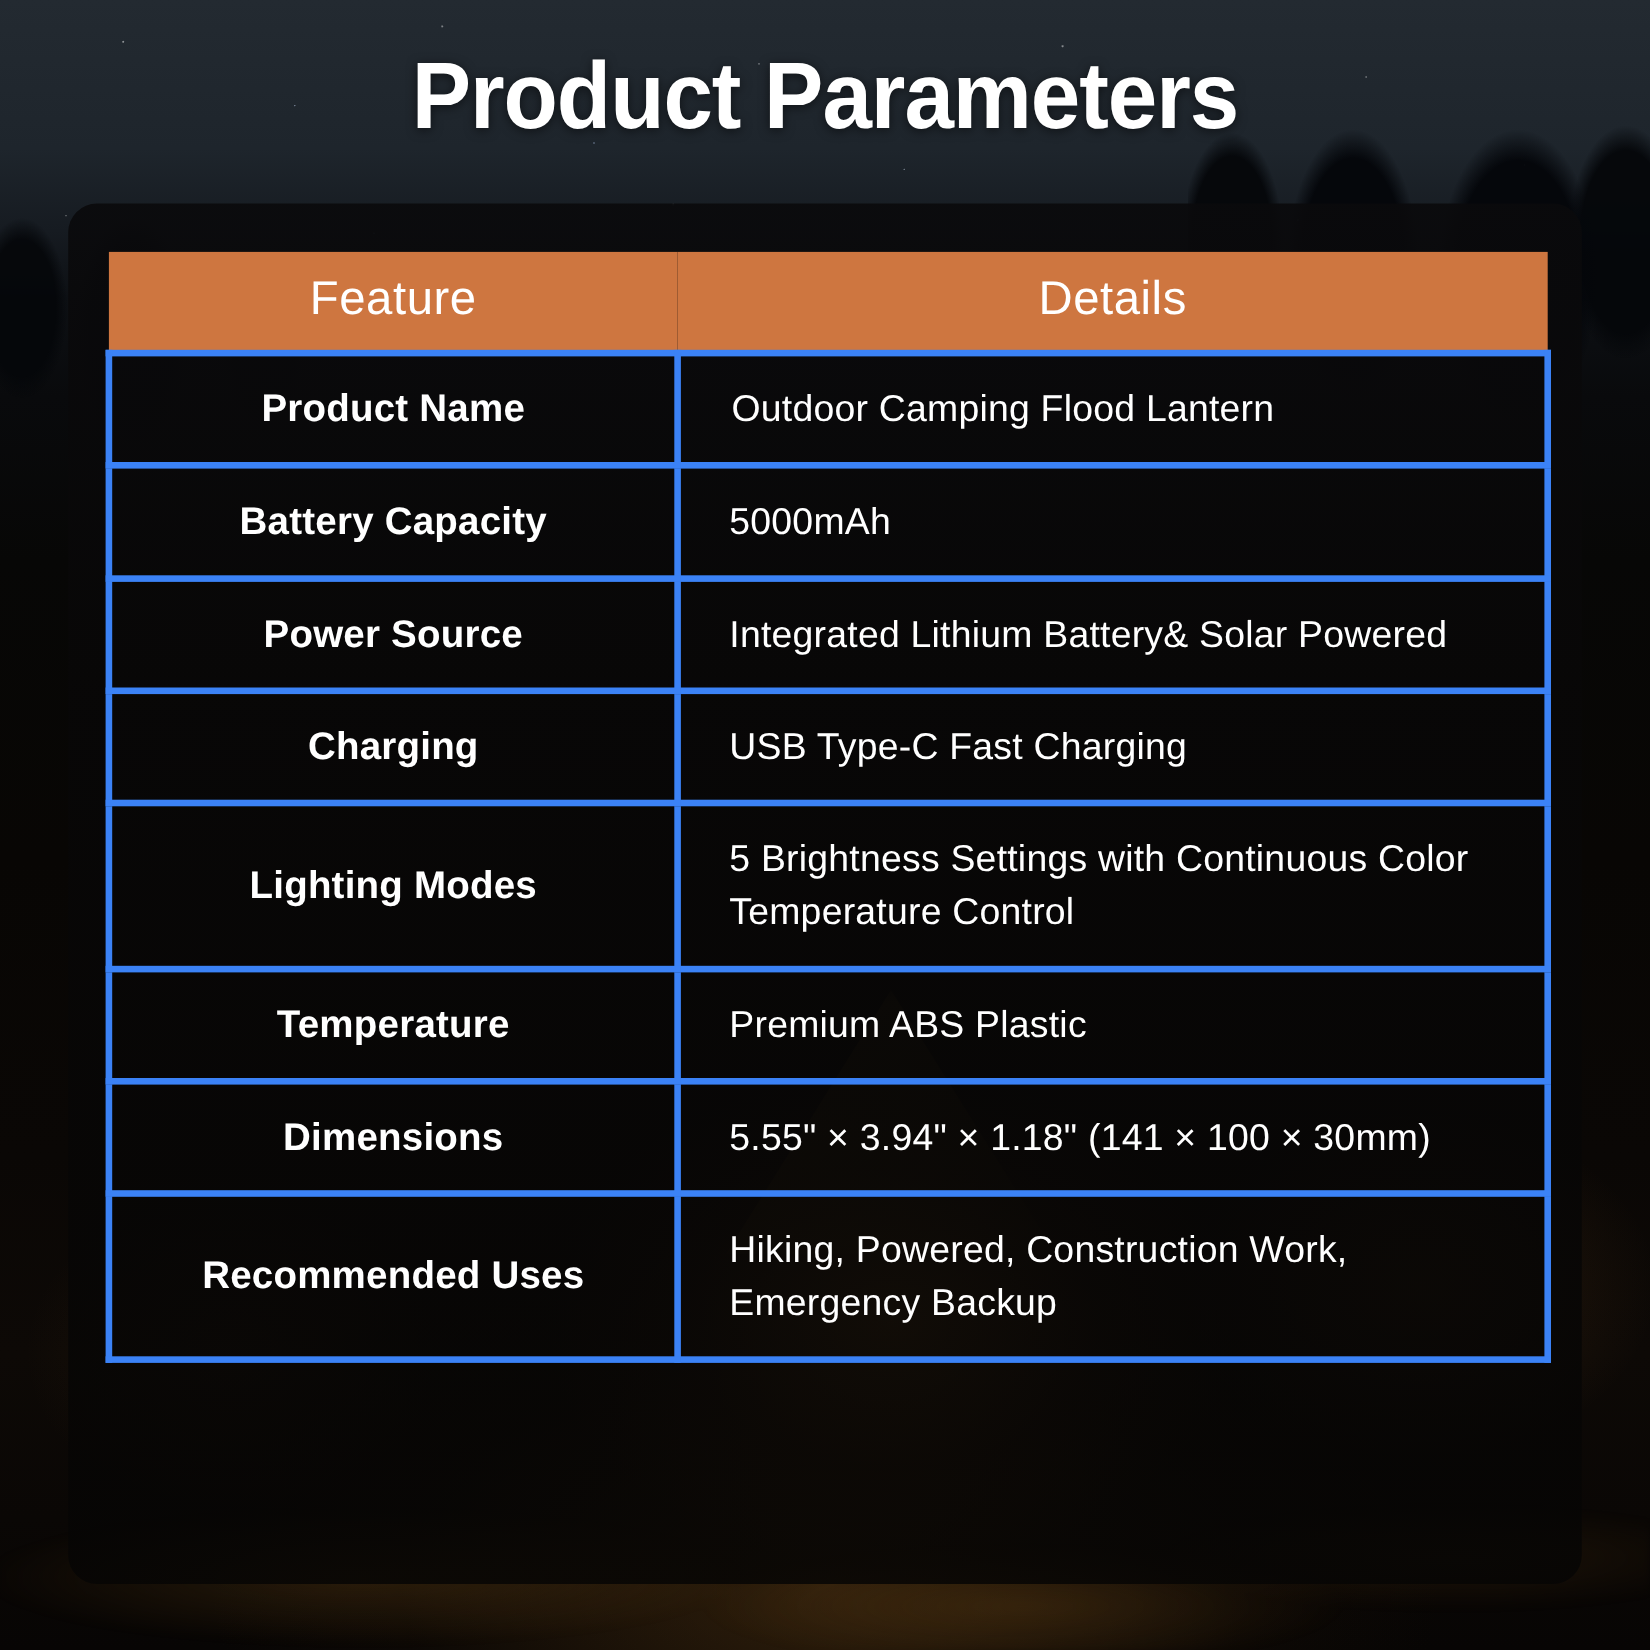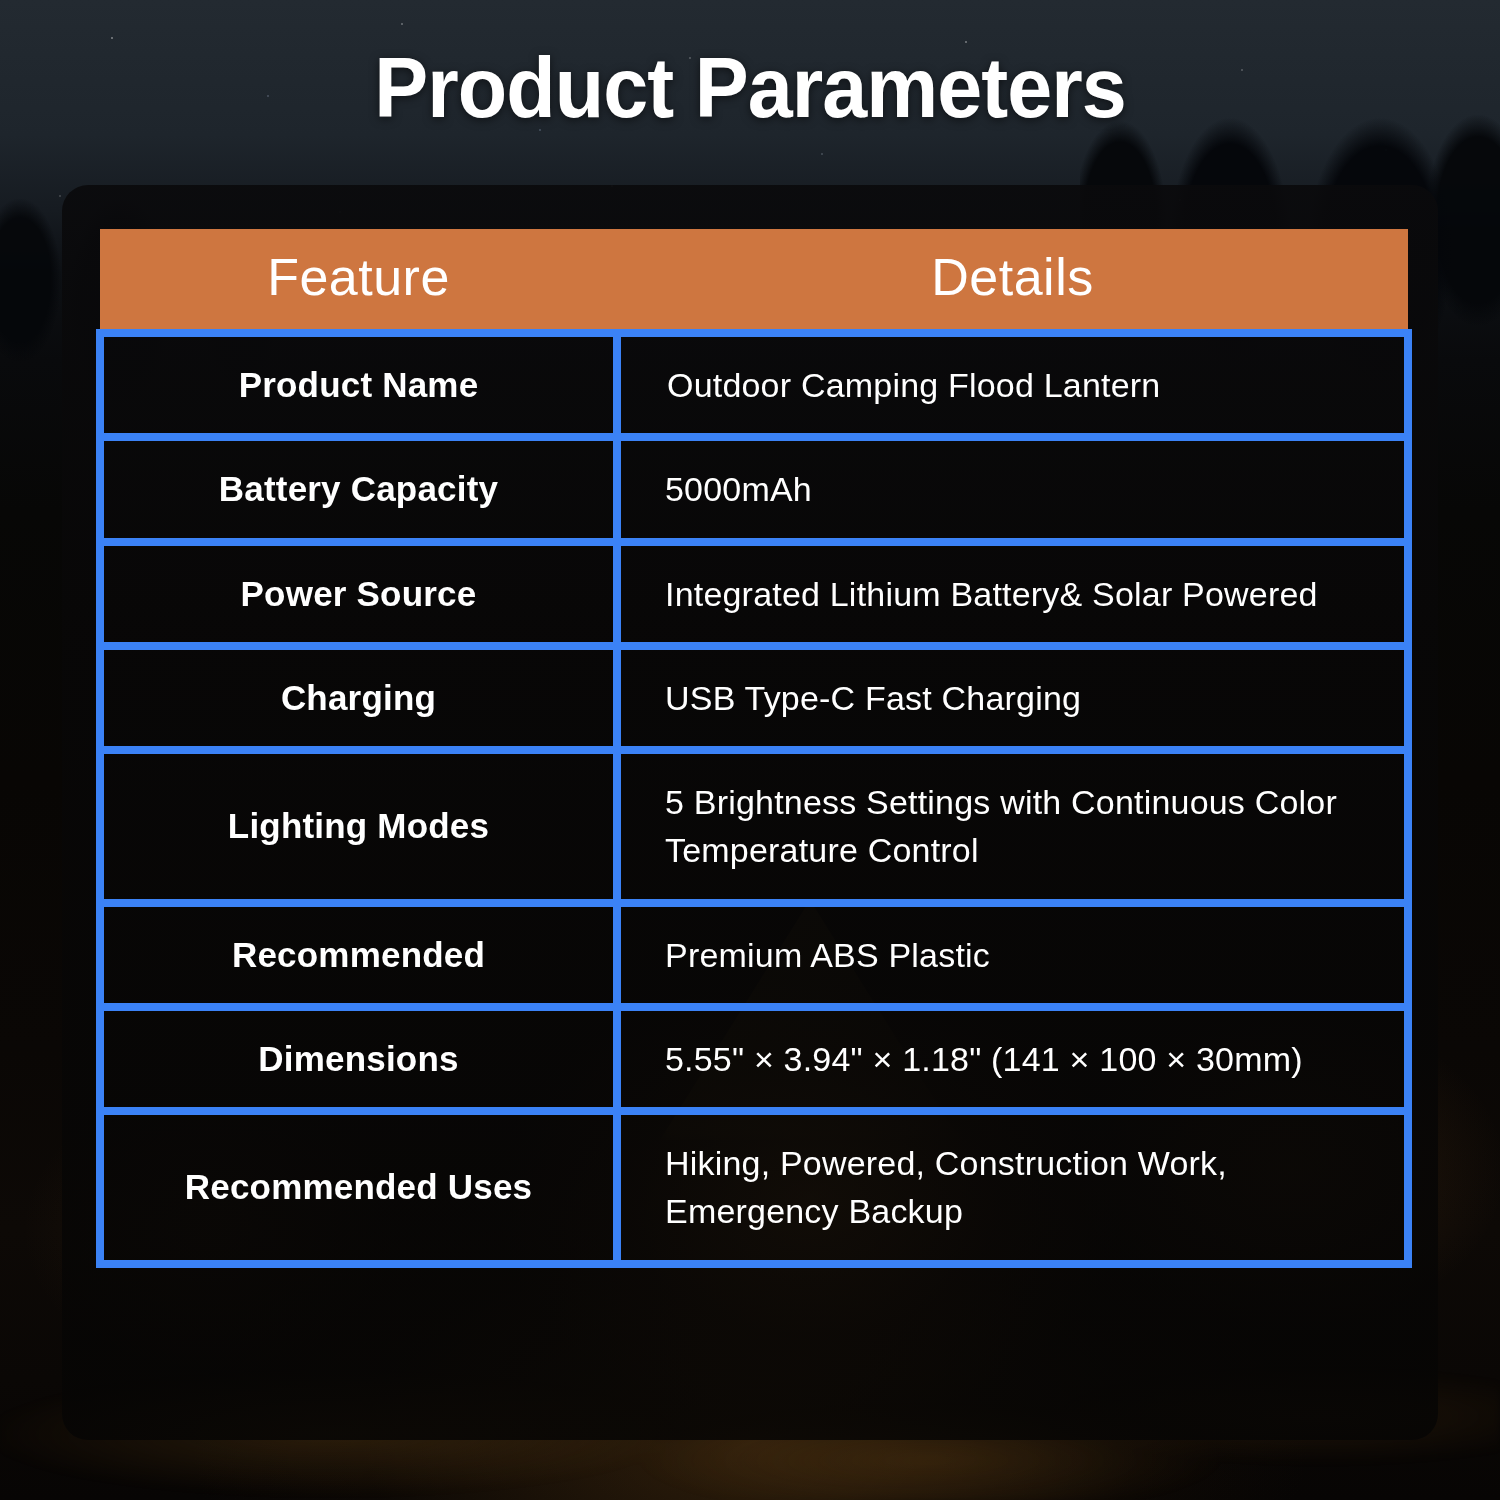--- a/index.html
+++ b/index.html
@@ -148,29 +148,29 @@
     z-index: 6;
   }
 
   #spec-table col.col-feature { width: 517px; }
   #spec-table col.col-details { width: 791px; }
 
   #spec-table thead th {
     background: #ce7640;
     color: #ffffff;
     font-weight: 400;
-    font-size: 52px;
+    font-size: 43px;
     padding: 18px 10px 22px;
     text-align: center;
     letter-spacing: 0.5px;
     border: none;
   }
 
   #spec-table tbody td {
-    border: 8px solid #3b82f6;
+    border: 6px solid #3b82f6;
     color: #ffffff;
     background: transparent;
     vertical-align: middle;
   }
 
   #spec-table tbody td.feature-cell {
     text-align: center;
     font-size: 35px;
     font-weight: 700;
     padding: 24px 12px;
@@ -233,21 +233,21 @@
       </tr>
       <tr class="row-std">
         <td class="feature-cell">Charging</td>
         <td class="details-cell">USB Type-C Fast Charging</td>
       </tr>
       <tr class="row-tall">
         <td class="feature-cell">Lighting Modes</td>
         <td class="details-cell">5 Brightness Settings with Continuous Color Temperature Control</td>
       </tr>
       <tr class="row-std">
-        <td class="feature-cell">Recommended</td>
+        <td class="feature-cell">Temperature</td>
         <td class="details-cell">Premium ABS Plastic</td>
       </tr>
       <tr class="row-std">
         <td class="feature-cell">Dimensions</td>
         <td class="details-cell">5.55" × 3.94" × 1.18" (141 × 100 × 30mm)</td>
       </tr>
       <tr class="row-tall">
         <td class="feature-cell">Recommended Uses</td>
         <td class="details-cell">Hiking, Powered, Construction Work, Emergency Backup</td>
       </tr>

